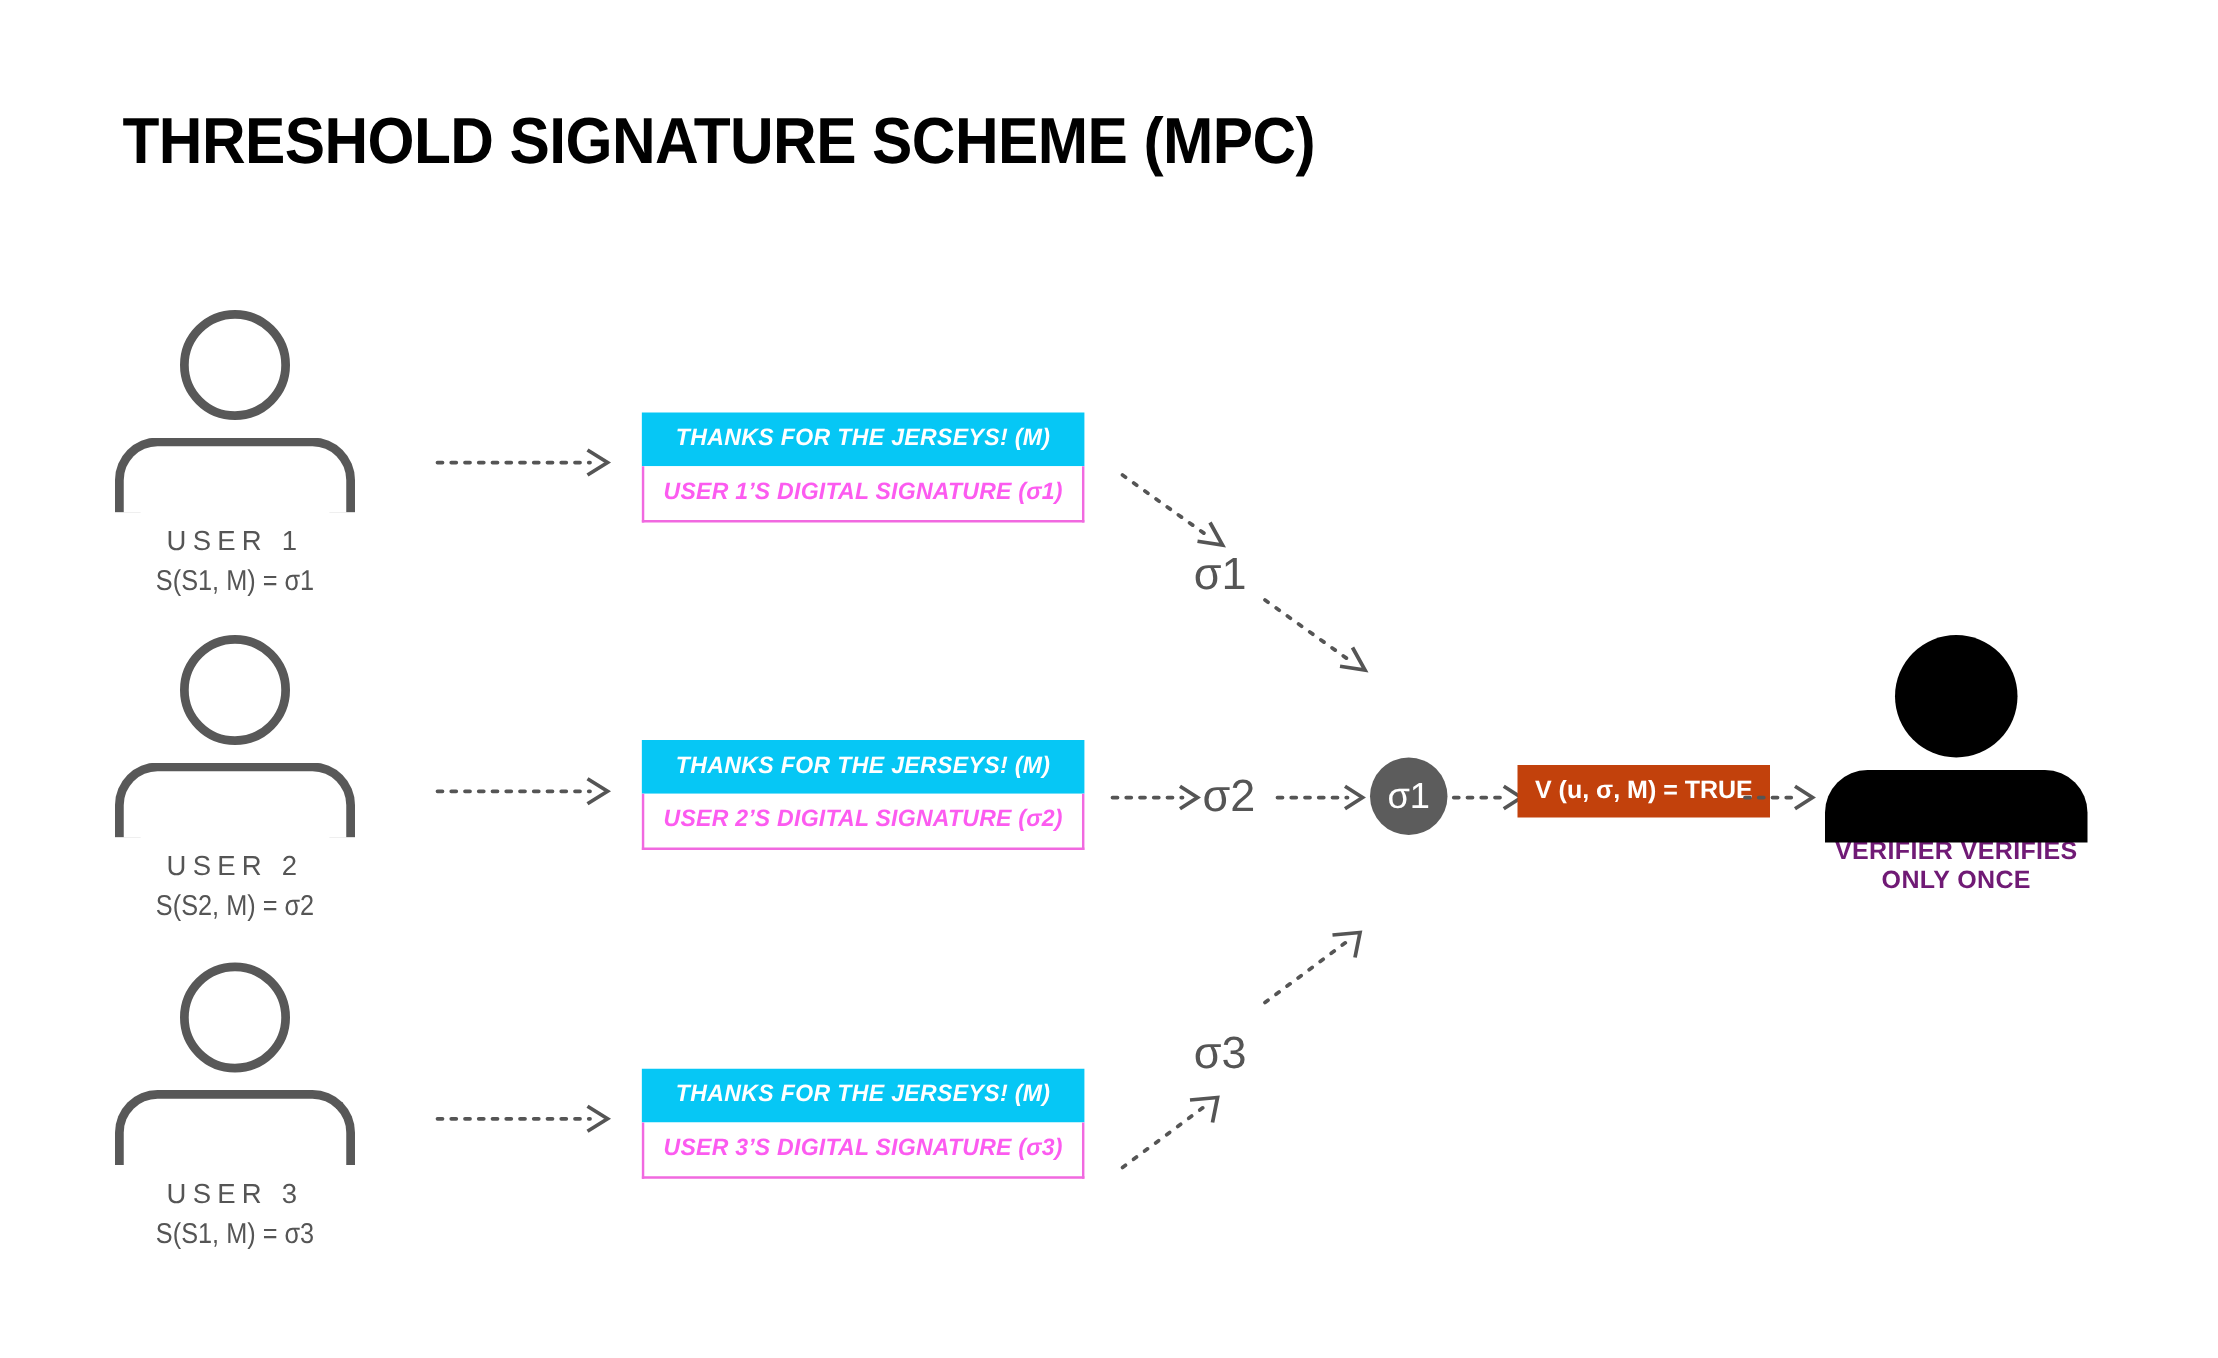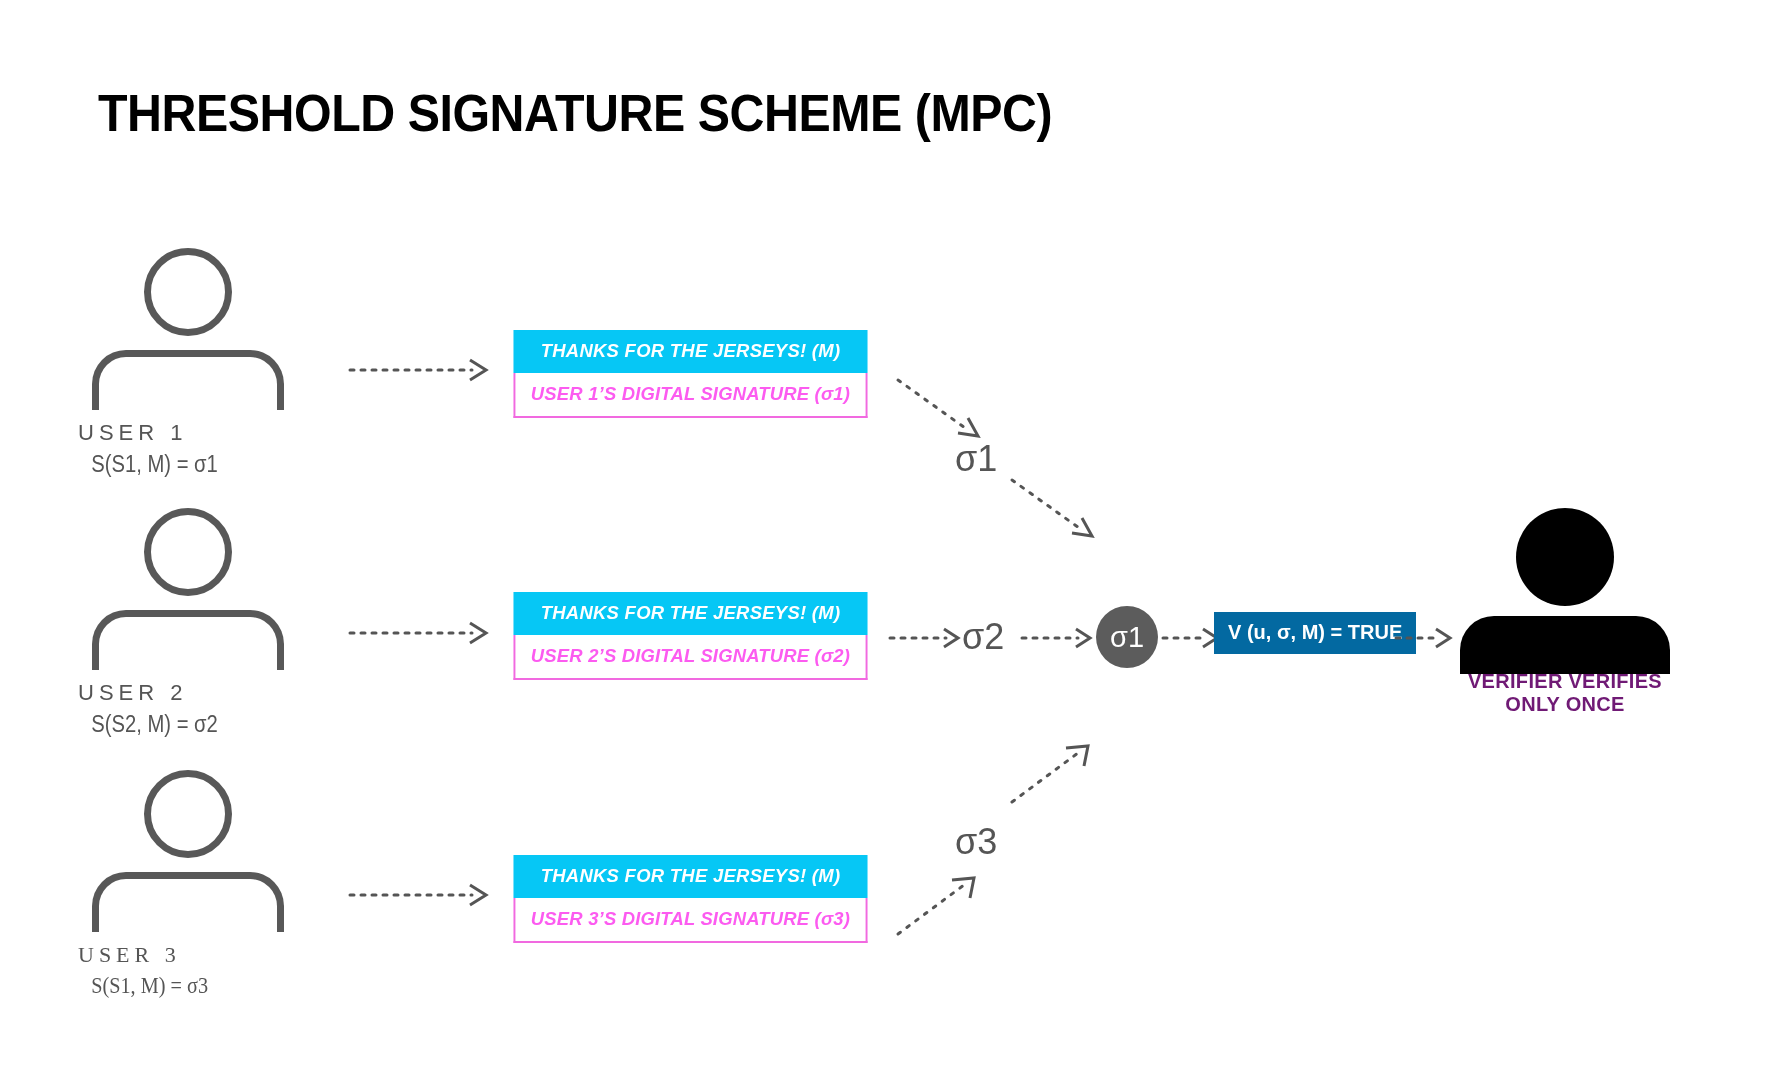--- a/index.html
+++ b/index.html
@@ -29,21 +29,21 @@
     white-space: nowrap;
     transform: scaleX(0.93);
     transform-origin: left top;
   }
 
   
   .user-block {
     position: absolute;
     left: 78px;
     width: 220px;
-    text-align: left;
+    text-align: center;
   }
   .user-icon-outline {
     width: 200px;
     height: 150px;
     margin: 0 auto;
     position: relative;
   }
   .user-icon-outline .head {
     position: absolute;
     left: 50%;
@@ -139,21 +139,21 @@
     justify-content: center;
     font-size: 29px;
     font-weight: 400;
   }
 
   
   #verify-box {
     position: absolute;
     left: 1214px;
     top: 612px;
-    background: #0369a1;
+    background: #c2410c;
     color: #ffffff;
     font-size: 20px;
     font-weight: 700;
     padding: 9px 14px 10px;
     white-space: nowrap;
   }
 
   
   #verifier-block {
     position: absolute;
@@ -198,21 +198,21 @@
 
   <div class="user-block" style="top:508px;">
     <div class="user-icon-outline">
       <div class="head"></div>
       <div class="body"></div>
     </div>
     <div class="user-name">USER 2</div>
     <div class="user-formula">S(S2, M) = σ2</div>
   </div>
 
-  <div class="user-block" style="top:770px;font-family:Liberation Serif, serif;">
+  <div class="user-block" style="top:770px;">
     <div class="user-icon-outline">
       <div class="head"></div>
       <div class="body"></div>
     </div>
     <div class="user-name">USER 3</div>
     <div class="user-formula">S(S1, M) = σ3</div>
   </div>
 
   <svg class="arrow-svg" style="left:350px; top:355px;" width="140" height="30">
     <line x1="0" y1="15" x2="122" y2="15" stroke="#555555" stroke-width="3" stroke-dasharray="4 7" stroke-linecap="round"></line>

